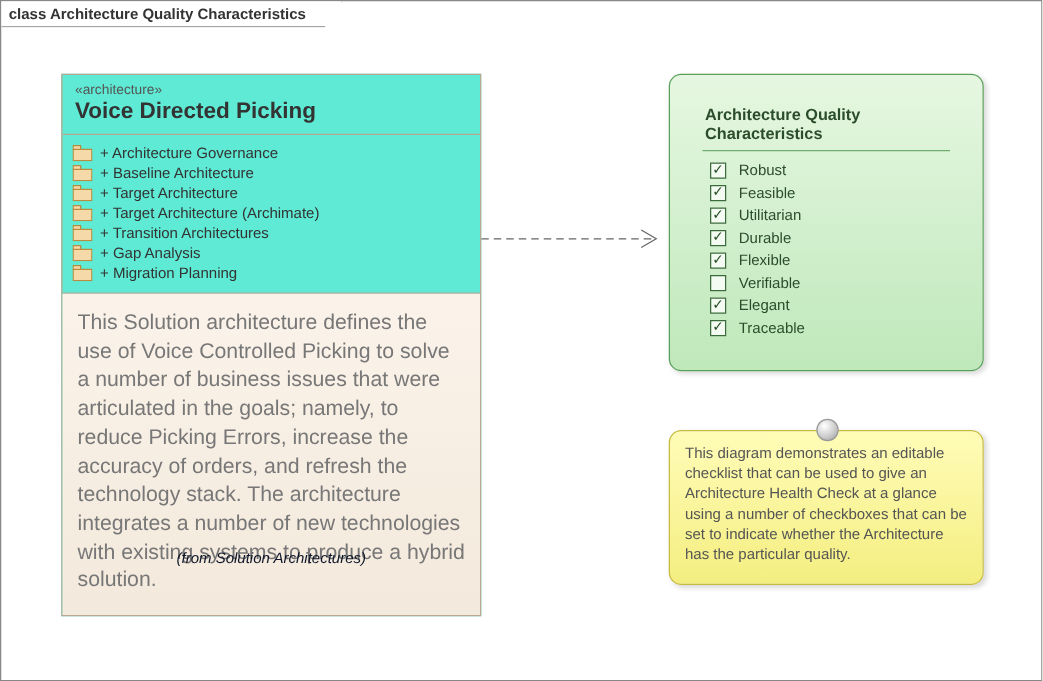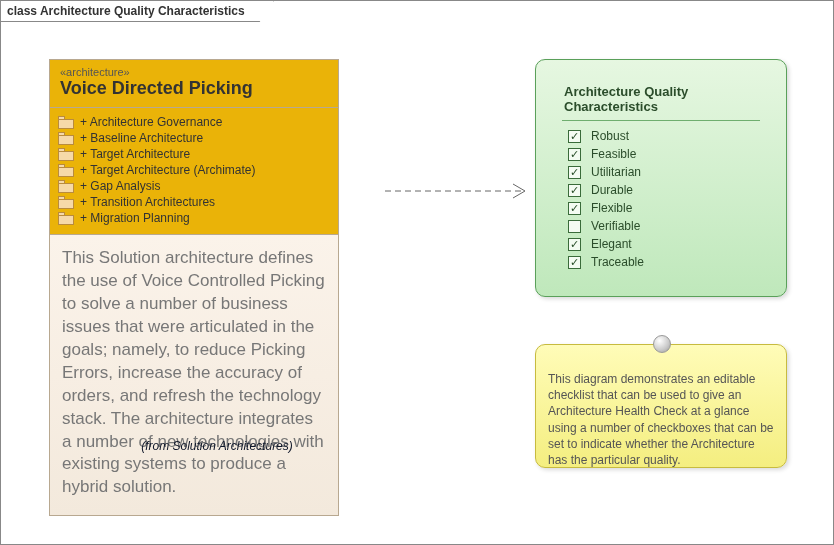--- a/index.html
+++ b/index.html
@@ -27,23 +27,23 @@
     border-bottom: 1px solid #888;
     border-right: 1px solid #888;
     background: #fff;
     clip-path: polygon(0 0, 100% 0, calc(100% - 14px) 100%, 0 100%);
   }
   
   .arch-el {
     position: absolute;
     left: 48px;
     top: 58px;
-    width: 290px;
+    width: 336px;
     border: 1px solid #b8a890;
-    background: #eab308;
+    background: #5eead4;
     box-shadow: 0 0 0 rgba(0,0,0,0);
   }
   .arch-head {
     padding: 6px 10px 8px 10px;
     border-bottom: 1px solid #b8a890;
   }
   .stereotype {
     font-size: 11px;
     color: #555;
   }
@@ -135,21 +135,21 @@
   
   .note {
     position: absolute;
     left: 534px;
     top: 343px;
     width: 252px;
     height: 124px;
     border: 1px solid #c7bb3f;
     border-radius: 10px;
     background: linear-gradient(#fffcb8, #f4ee80);
-    padding: 26px 12px 10px 12px;
+    padding: 9px 12px 10px 12px;
     font-size: 12px;
     color: #555;
     line-height: 1.35;
     box-shadow: 2px 2px 4px rgba(0,0,0,0.15);
   }
   .note-handle {
     position: absolute;
     left: 652px;
     top: 334px;
     width: 18px;
@@ -206,28 +206,28 @@
             <rect x="0.5" y="3.5" width="15" height="9" fill="#f6d9a8" stroke="#b98b3e"></rect>
             <rect x="0.5" y="0.5" width="6" height="3" fill="#f6d9a8" stroke="#b98b3e"></rect>
           </svg>
         <span>+ Target Architecture (Archimate)</span>
       </div>
       <div class="member">
         <svg class="pkg-icon" viewBox="0 0 16 13">
             <rect x="0.5" y="3.5" width="15" height="9" fill="#f6d9a8" stroke="#b98b3e"></rect>
             <rect x="0.5" y="0.5" width="6" height="3" fill="#f6d9a8" stroke="#b98b3e"></rect>
           </svg>
+        <span>+ Transition Architectures</span>
+      </div>
+      <div class="member">
+        <svg class="pkg-icon" viewBox="0 0 16 13">
+            <rect x="0.5" y="3.5" width="15" height="9" fill="#f6d9a8" stroke="#b98b3e"></rect>
+            <rect x="0.5" y="0.5" width="6" height="3" fill="#f6d9a8" stroke="#b98b3e"></rect>
+          </svg>
         <span>+ Gap Analysis</span>
-      </div>
-      <div class="member">
-        <svg class="pkg-icon" viewBox="0 0 16 13">
-            <rect x="0.5" y="3.5" width="15" height="9" fill="#f6d9a8" stroke="#b98b3e"></rect>
-            <rect x="0.5" y="0.5" width="6" height="3" fill="#f6d9a8" stroke="#b98b3e"></rect>
-          </svg>
-        <span>+ Transition Architectures</span>
       </div>
       <div class="member">
         <svg class="pkg-icon" viewBox="0 0 16 13">
             <rect x="0.5" y="3.5" width="15" height="9" fill="#f6d9a8" stroke="#b98b3e"></rect>
             <rect x="0.5" y="0.5" width="6" height="3" fill="#f6d9a8" stroke="#b98b3e"></rect>
           </svg>
         <span>+ Migration Planning</span>
       </div>
     </div>
     <div class="arch-desc">This Solution architecture defines the use of Voice Controlled Picking to solve a number of business issues that were articulated in the goals; namely, to reduce Picking Errors, increase the accuracy of orders, and refresh the technology stack. The architecture integrates a number of new technologies with existing systems to produce a hybrid solution.</div>

